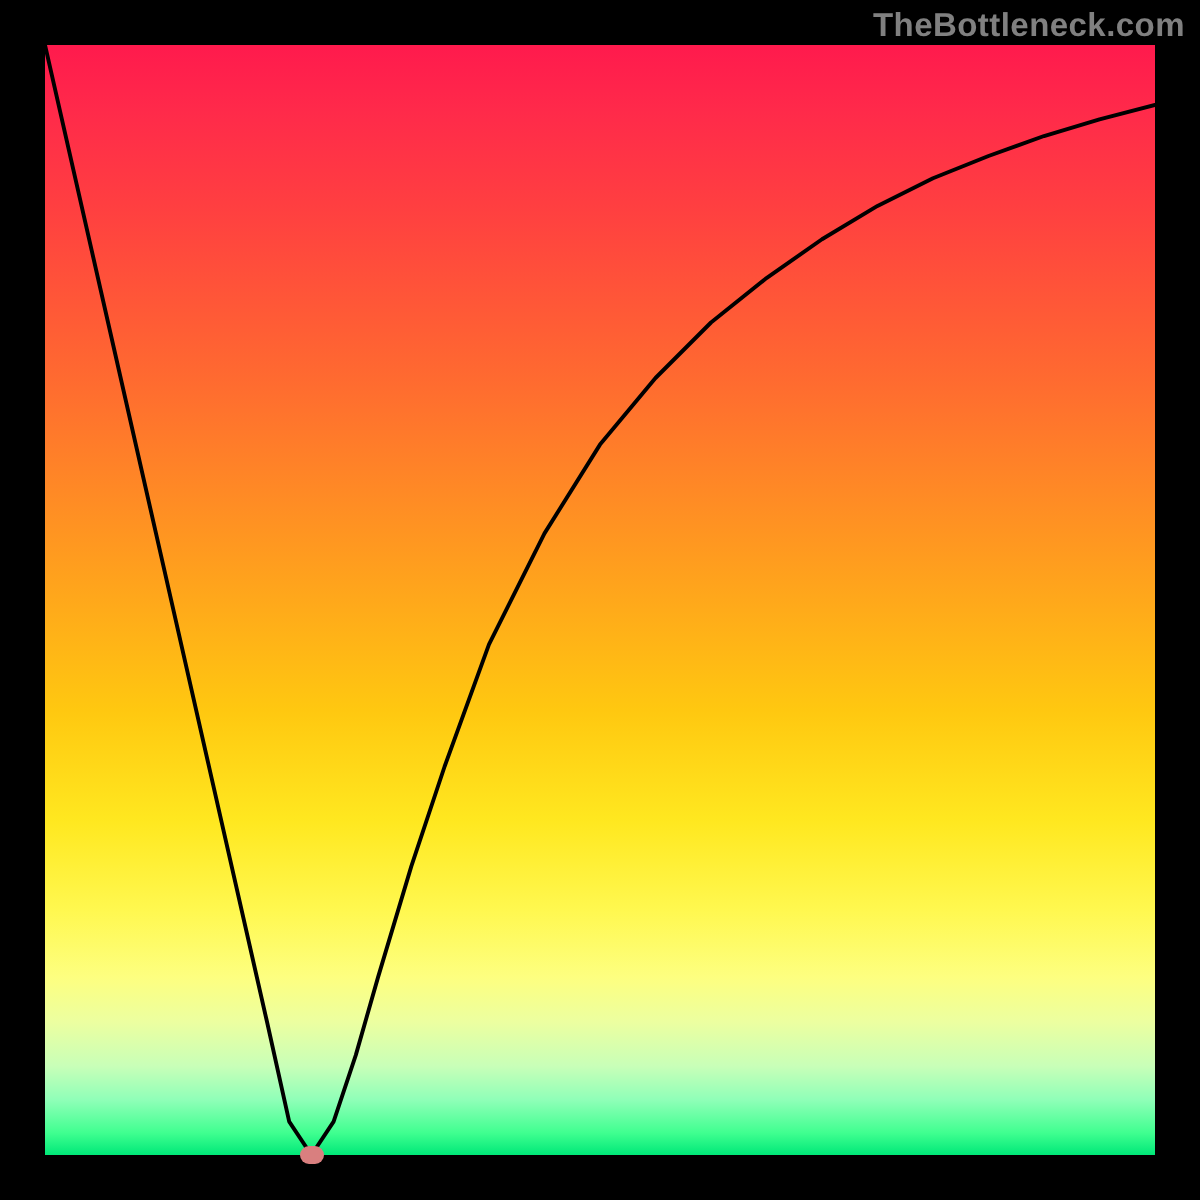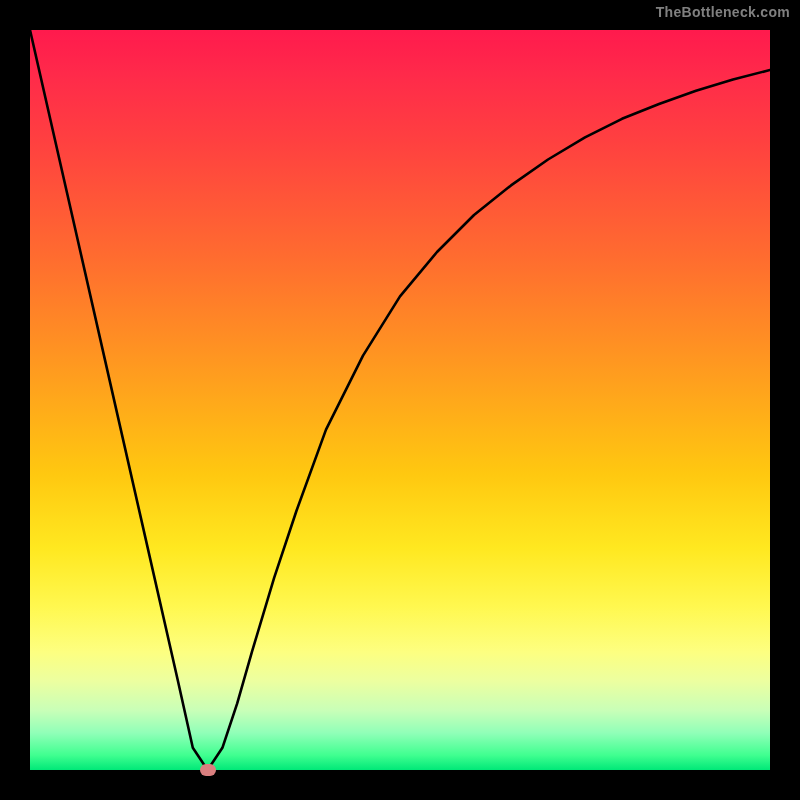--- a/index.html
+++ b/index.html
@@ -51,21 +51,21 @@
     height: 12px;
     background: #d97f7f;
     border-radius: 6px;
     transform: translate(-50%, -50%);
   }
   .branding {
     position: absolute;
     top: 4px;
     right: 10px;
     font-family: Arial, Helvetica, sans-serif;
-    font-size: 14px;
+    font-size: 22px;
     font-weight: bold;
     color: #808080;
     letter-spacing: 0.3px;
   }
 </style>
 </head>
 <body>
 
 <div class="container">
   <div class="branding">TheBottleneck.com</div>

